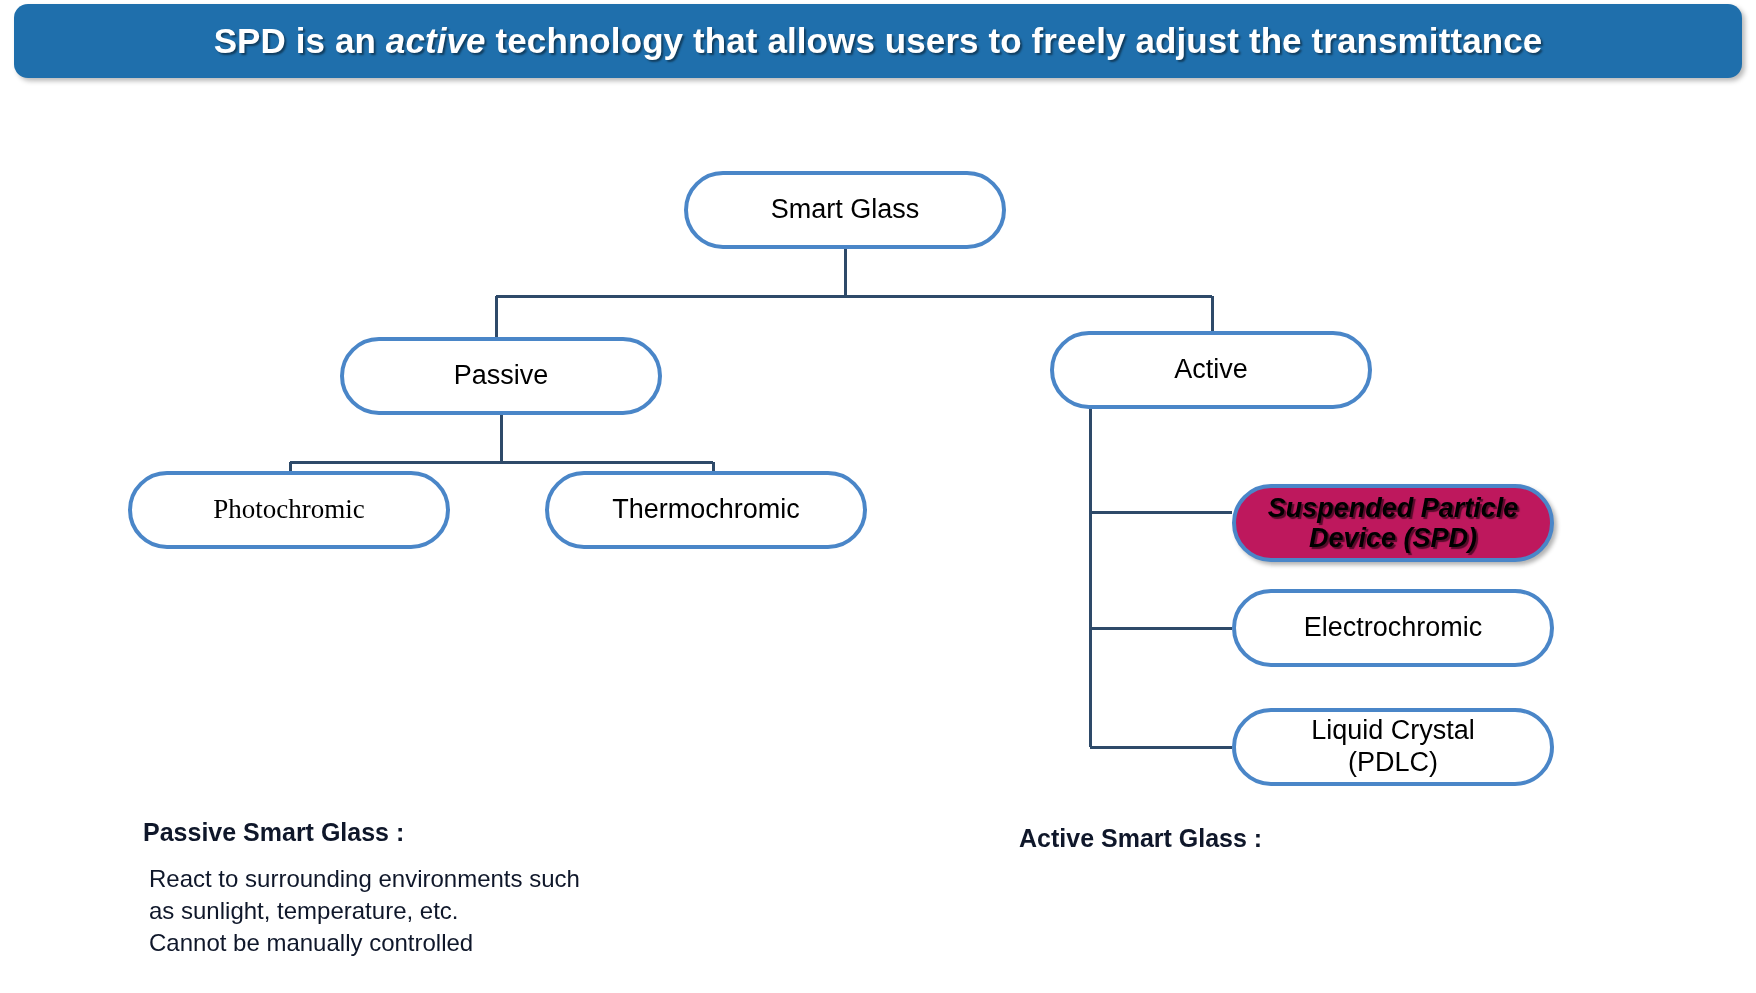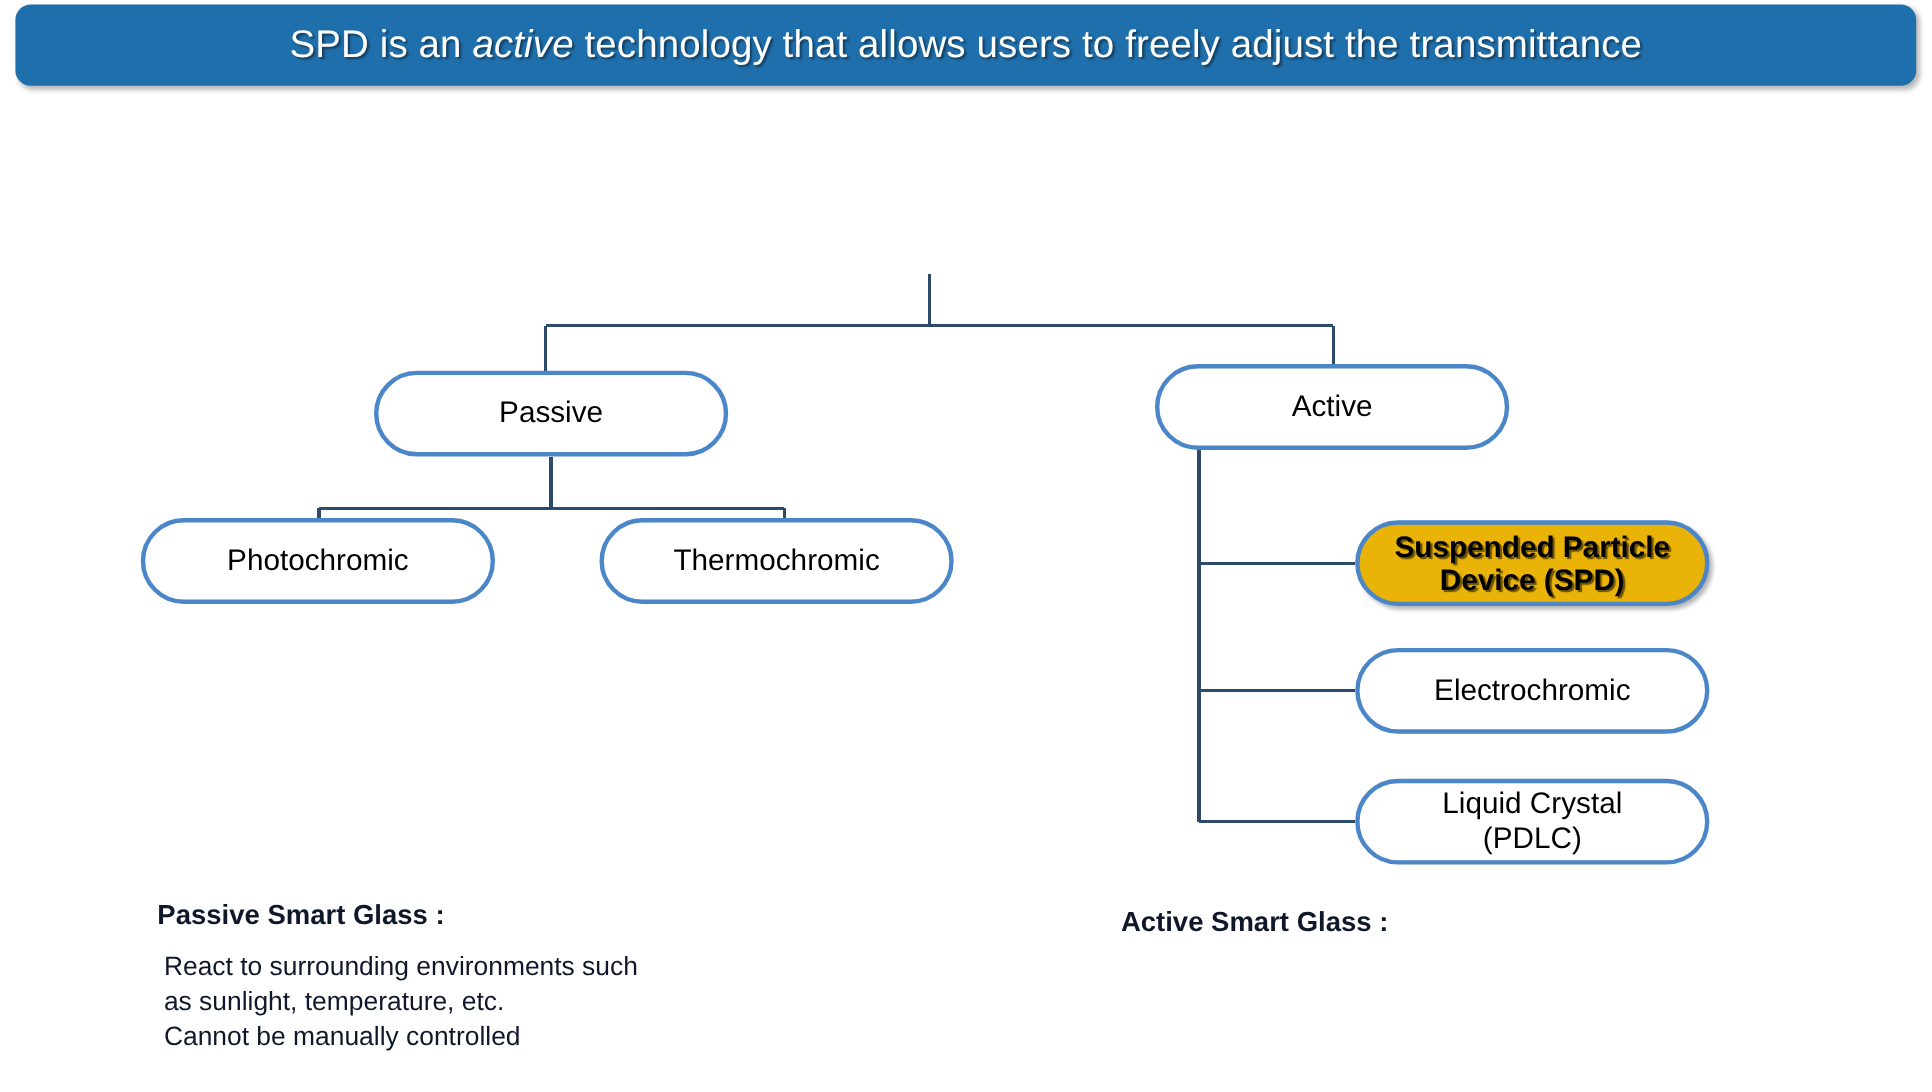--- a/index.html
+++ b/index.html
@@ -26,21 +26,21 @@
     background: #1F6FAC;
     border-radius: 14px;
     box-shadow: 3px 3px 5px rgba(0,0,0,0.28);
     display: flex;
     align-items: center;
     justify-content: center;
   }
   .banner-text {
     color: #ffffff;
     font-size: 35px;
-    font-weight: normal;
+    font-weight: bold;
     letter-spacing: 0.1px;
     text-shadow: 2px 2px 2px rgba(0,0,0,0.45);
     white-space: nowrap;
   }
   .banner-text .it {
     font-style: italic;
   }
 
   
   .diagram {
@@ -74,36 +74,38 @@
     font-size: 27px;
     line-height: 1.18;
     z-index: 3;
   }
   .node-label {
     display: block;
     padding: 0 14px;
     white-space: pre-line;
   }
   .node.highlight {
-    background: #eab308;
+    background: #be185d;
     border-color: #4A86C8;
     box-shadow: 3px 3px 4px rgba(0,0,0,0.30);
     font-weight: bold;
+    font-style: italic;
+    margin-top: 11px;
   }
   .node.highlight .node-label {
     text-shadow: 2px 2px 1px rgba(0,0,0,0.55);
     font-size: 27px;
     line-height: 1.12;
   }
 
   
   #node-smart-glass  { left: 684px;  top: 171px; width: 322px; height: 78px; }
   #node-passive      { left: 340px;  top: 337px; width: 322px; height: 78px; align-items: center; }
   #node-active       { left: 1050px; top: 331px; width: 322px; height: 78px; }
-  #node-photochromic { left: 128px;  top: 471px; width: 322px; height: 78px; }
+  #node-photochromic { left: 128px;  top: 471px; width: 322px; height: 78px; font-family: Liberation Serif, serif; }
   #node-thermochromic{ left: 545px;  top: 471px; width: 322px; height: 78px; }
   #node-spd          { left: 1232px; top: 473px; width: 322px; height: 78px; }
   #node-electro      { left: 1232px; top: 589px; width: 322px; height: 78px; }
   #node-pdlc         { left: 1232px; top: 708px; width: 322px; height: 78px; }
 
   
   .caption {
     position: absolute;
     color: #0f172a;
   }
@@ -147,20 +149,23 @@
       <path d="M290,462 L290,471"></path>
       <path d="M713,462 L713,471"></path>
 
       <path d="M1090,409 L1090,747"></path>
       <path d="M1090,512 L1232,512"></path>
       <path d="M1090,628 L1232,628"></path>
       <path d="M1090,747 L1232,747"></path>
     </g>
   </svg>
 
+  <div class="node" id="node-smart-glass">
+    <span class="node-label">Smart Glass</span>
+  </div>
 
   <div class="node" id="node-passive">
     <span class="node-label">Passive</span>
   </div>
 
   <div class="node" id="node-active">
     <span class="node-label">Active</span>
   </div>
 
   <div class="node" id="node-photochromic">

